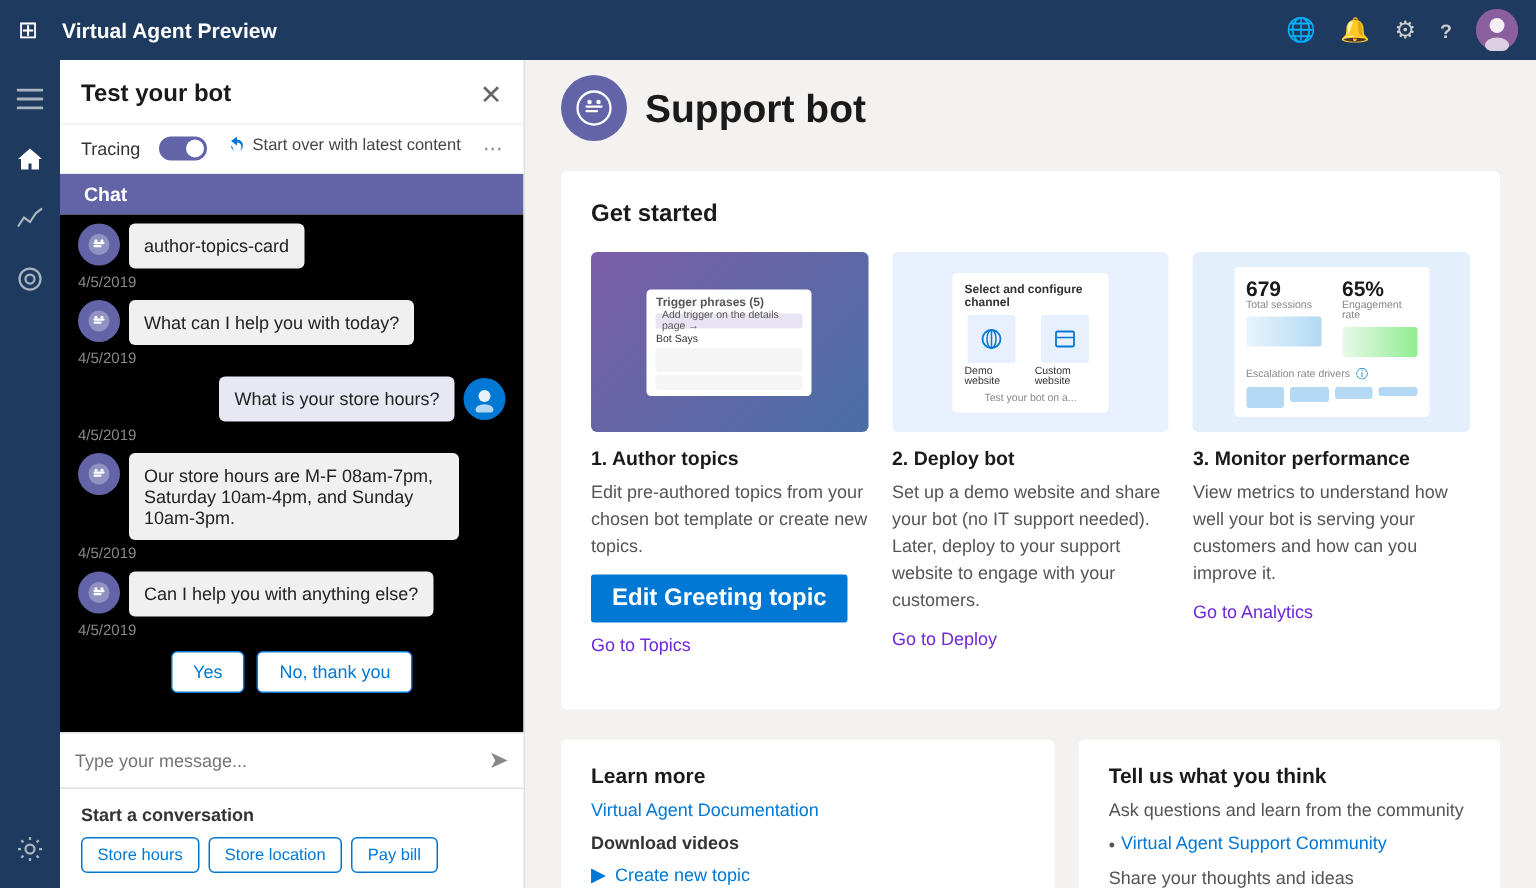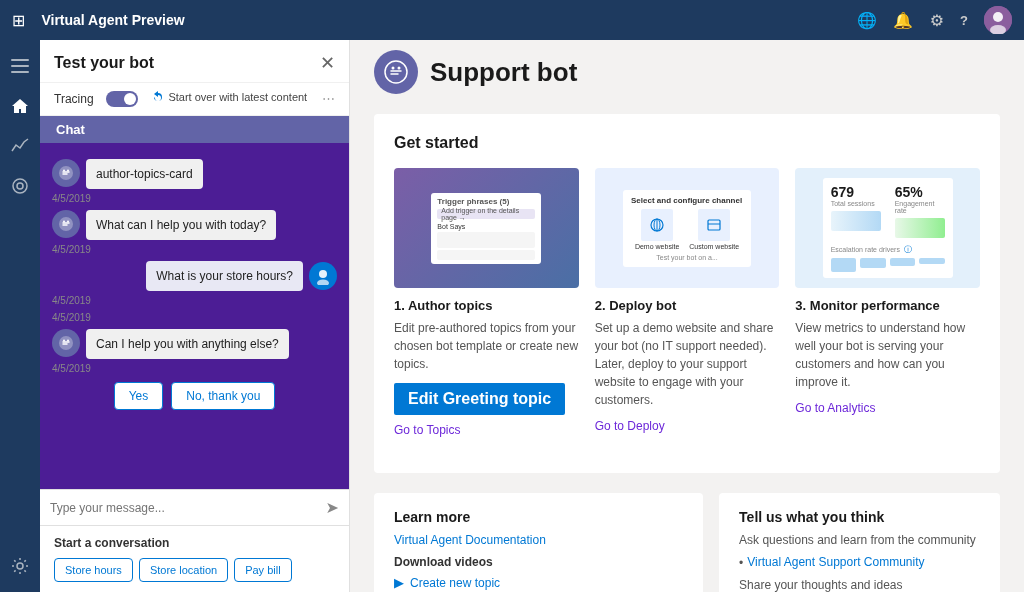--- a/index.html
+++ b/index.html
@@ -37,21 +37,21 @@
     .panel-toolbar { display: flex; align-items: flex-start; justify-content: space-between; padding: 8px 14px; border-bottom: 1px solid #f0f0f0; }
     .tracing-label { font-size: 12px; color: #333; margin-right: 6px; }
     .toggle-wrap { display: flex; align-items: center; gap: 6px; }
     .toggle { width: 32px; height: 16px; background: #6264a7; border-radius: 8px; position: relative; cursor: pointer; }
     .toggle-knob { width: 12px; height: 12px; background: #fff; border-radius: 50%; position: absolute; top: 2px; right: 2px; }
     .restart-btn { display: flex; align-items: center; gap: 4px; font-size: 11px; color: #444; cursor: pointer; }
     .toolbar-dots { color: #888; cursor: pointer; }
 
     .chat-tab { background: #6264a7; color: #fff; padding: 6px 16px; font-size: 13px; font-weight: 600; cursor: pointer; }
 
-    .chat-area { flex: 1; overflow-y: auto; padding: 16px 12px; background: #4c1d95; }
+    .chat-area { flex: 1; overflow-y: auto; padding: 6px 12px; background: #000000; }
     .chat-timestamp { font-size: 10px; color: #888; margin-top: 2px; margin-bottom: 6px; }
     .bot-msg-row { display: flex; align-items: flex-start; gap: 6px; margin-bottom: 4px; }
     .bot-avatar { width: 28px; height: 28px; border-radius: 50%; background: #6264a7; display: flex; align-items: center; justify-content: center; color: #fff; font-size: 12px; flex-shrink: 0; }
     .bot-bubble { background: #f0f0f0; border-radius: 4px; padding: 8px 10px; font-size: 12px; color: #222; max-width: 220px; }
     .user-msg-row { display: flex; align-items: center; gap: 6px; justify-content: flex-end; margin-bottom: 4px; }
     .user-bubble { background: #e8e8f4; border-radius: 4px; padding: 8px 10px; font-size: 12px; color: #222; max-width: 200px; }
     .user-avatar { width: 28px; height: 28px; border-radius: 50%; background: #0078d4; display: flex; align-items: center; justify-content: center; color: #fff; font-size: 12px; flex-shrink: 0; }
 
     .chat-buttons { display: flex; gap: 8px; justify-content: center; margin: 8px 0; }
     .chat-btn { border: 1.5px solid #0078d4; background: #fff; color: #0078d4; padding: 6px 14px; border-radius: 4px; font-size: 12px; cursor: pointer; }
@@ -97,21 +97,21 @@
     .video-link { color: #0078d4; font-size: 12px; cursor: pointer; text-decoration: none; }
     .tell-desc { font-size: 12px; color: #555; margin-bottom: 8px; }
     .bullet-link { display: flex; align-items: flex-start; gap: 4px; margin-bottom: 6px; }
     .bullet-dot { color: #555; font-size: 12px; margin-top: 1px; }
     .bullet-link-text { color: #0078d4; font-size: 12px; cursor: pointer; text-decoration: none; }
 
     
     .mock-ui-1 { background: #fff; border-radius: 3px; width: 110px; padding: 4px 6px; font-size: 7px; color: #333; }
 
     
-    .mock-ui-2 { background: #fff; border-radius: 3px; width: 128px; padding: 6px 8px; }
+    .mock-ui-2 { background: #fff; border-radius: 3px; width: 104px; padding: 6px 8px; }
     .mock-ui-2-title { font-size: 8px; font-weight: 600; color: #333; margin-bottom: 4px; }
     .mock-ui-2-icons { display: flex; gap: 10px; justify-content: center; }
     .mock-channel-icon { width: 32px; height: 32px; background: #e8f0fe; border-radius: 2px; display: flex; align-items: center; justify-content: center; font-size: 14px; color: #0078d4; }
 
     
     .mock-ui-3 { background: #fff; border-radius: 3px; width: 130px; padding: 6px 8px; }
     .mock-stats-row { display: flex; gap: 6px; }
     .mock-stat { flex: 1; }
     .mock-stat-val { font-size: 14px; font-weight: 600; color: #1a1a1a; }
     .mock-stat-label { font-size: 7px; color: #888; }
@@ -228,20 +228,33 @@
       </div>
       <div class="user-avatar">
         <svg width="18" height="18" viewBox="0 0 18 18">
             <circle cx="9" cy="7" r="4" fill="white" opacity="0.9"></circle>
             <ellipse cx="9" cy="16" rx="6" ry="3.5" fill="white" opacity="0.7"></ellipse>
           </svg>
       </div>
     </div>
     <div class="chat-timestamp">4/5/2019</div>
 
+    <div class="bot-msg-row">
+      <div class="bot-avatar">
+        <svg width="16" height="16" viewBox="0 0 16 16">
+            <circle cx="8" cy="8" r="7" fill="white" opacity="0.3"></circle>
+            <path d="M5 7h6M5 9h4" stroke="white" stroke-width="1.5" stroke-linecap="round"></path>
+            <circle cx="6" cy="5.5" r="1" fill="white"></circle>
+            <circle cx="10" cy="5.5" r="1" fill="white"></circle>
+          </svg>
+      </div>
+      <div class="bot-bubble">
+        <span>Our store hours are M-F 08am-7pm, Saturday 10am-4pm, and Sunday 10am-3pm.</span>
+      </div>
+    </div>
     <div class="chat-timestamp">4/5/2019</div>
 
     <div class="bot-msg-row">
       <div class="bot-avatar">
         <svg width="16" height="16" viewBox="0 0 16 16">
             <circle cx="8" cy="8" r="7" fill="white" opacity="0.3"></circle>
             <path d="M5 7h6M5 9h4" stroke="white" stroke-width="1.5" stroke-linecap="round"></path>
             <circle cx="6" cy="5.5" r="1" fill="white"></circle>
             <circle cx="10" cy="5.5" r="1" fill="white"></circle>
           </svg>

